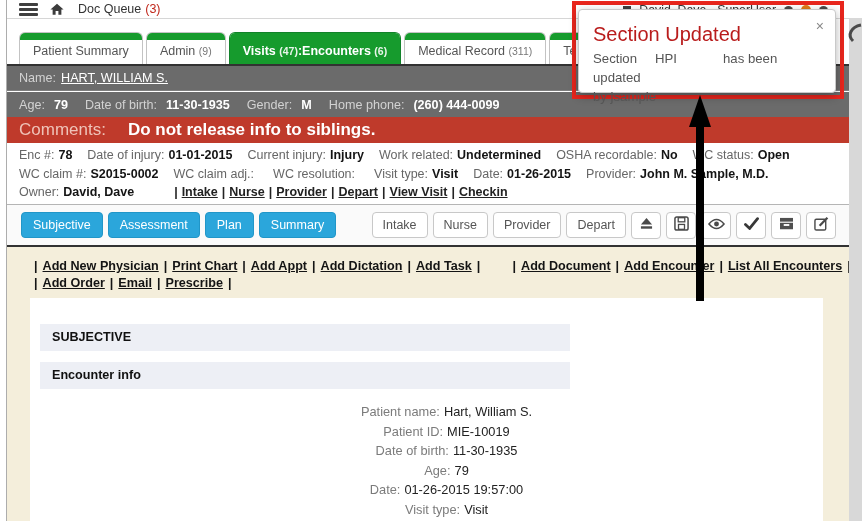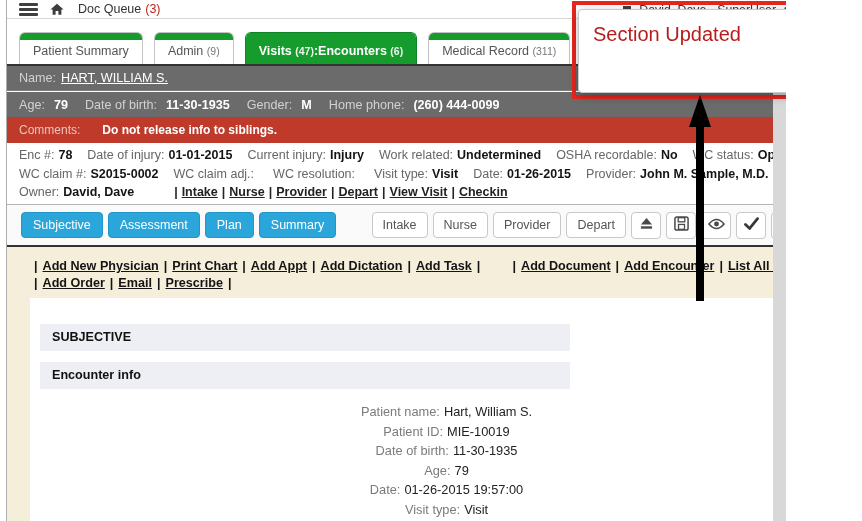--- a/index.html
+++ b/index.html
@@ -1,52 +1,52 @@
 <!DOCTYPE html>
 <html><head>
 <meta charset="utf-8">
 <style>
   * { margin:0; padding:0; box-sizing:border-box; }
   html,body { background:#fff; }
   body { font-family:"Liberation Sans", sans-serif; }
-  .screen { position:relative; width:786px; height:521px; background:#fff; overflow:hidden; }
+  .screen { position:relative; width:862px; height:521px; background:#fff; overflow:hidden; }
 
   .right-gutter { position:absolute; right:0; top:18px; bottom:0; width:13px; background:#d8d8d8; z-index:5; }
   .app { position:absolute; left:6px; top:0; width:844px; height:521px; border-left:1px solid #adadad; background:#fff; }
 
   
   .topbar { position:absolute; left:0; right:0; top:0; height:19px; background:#fff; border-bottom:1px solid #d6d6d6; display:flex; align-items:center; padding-left:12px; z-index:8; }
   .hamburger { width:19px; display:flex; flex-direction:column; gap:2px; cursor:pointer; }
   .hamburger i { display:block; height:3px; background:#3f3f3f; border-radius:1px; }
   .home-ic { margin-left:12px; display:flex; }
   .topbar-title { margin-left:14px; font-size:12.5px; color:#333; }
   .topbar-count { margin-left:4px; font-size:12.5px; color:#c0271b; }
   .user-area { position:absolute; right:22px; top:3px; display:flex; align-items:center; gap:8px; font-size:12.3px; color:#333; z-index:9; }
   .sq-ic { width:8px; height:8px; background:#3f3f3f; display:inline-block; }
   .dot-dark { width:9px; height:9px; border-radius:50%; background:#4a4a4a; display:inline-block; }
   .dot-orange { width:10px; height:10px; border-radius:50%; background:#e07b1a; display:inline-block; }
 
   
-  .tabstrip { position:absolute; left:0; right:0; top:19px; height:47px; background:#fff; border-bottom:2px solid #323232; display:flex; align-items:flex-end; gap:11px; padding:0 0 0 12px; }
+  .tabstrip { position:absolute; left:0; right:0; top:19px; height:47px; background:#fff; border-bottom:2px solid #323232; display:flex; align-items:flex-end; gap:3px; padding:0 0 0 12px; }
   .tab { border:1px solid #c3c3c3; border-bottom:none; border-radius:6px 6px 0 0; overflow:hidden; background:#fff; cursor:pointer; }
   .tab .cap { height:7px; background:#169b2d; }
   .tab .tbody { padding:4px 13px 6px; font-size:12.5px; color:#555; white-space:nowrap; }
   .tab .cnt { font-size:10.5px; color:#777; }
   .tab.active { border-color:#12822a; }
   .tab.active .tbody { background:#169b2d; color:#fff; font-weight:bold; }
   .tab.active .cnt { color:#e8f5ea; font-size:10.5px; font-weight:bold; }
 
   
   .namebar { position:absolute; left:0; right:0; top:66px; height:25px; background:#6b6b6b; border-bottom:1px solid #7e7e7e; display:flex; align-items:center; padding-left:12px; font-size:12.6px; }
   .bar-label { color:#d2d2d2; margin-right:5px; }
   .name-link { color:#fff; text-decoration:underline; cursor:pointer; }
   .demobar { position:absolute; left:0; right:0; top:92px; height:25px; background:#6b6b6b; display:flex; align-items:center; padding-left:12px; font-size:12.6px; }
   .demobar .fld { margin-right:17px; white-space:nowrap; }
   .demobar .val { color:#fff; font-weight:bold; margin-left:4px; }
-  .commentbar { position:absolute; left:0; right:0; top:117px; height:26px; background:#bf3a2b; display:flex; align-items:center; padding-left:12px; font-size:12px; }
+  .commentbar { position:absolute; left:0; right:0; top:117px; height:26px; background:#bf3a2b; display:flex; align-items:center; padding-left:12px; font-size:17px; }
   .commentbar .clab { color:#efc3b8; margin-right:22px; }
   .commentbar .ctext { color:#fff; font-weight:bold; }
 
   
   .encinfo { position:absolute; left:0; right:0; top:143px; height:61px; background:#fff; padding:3px 0 0 12px; font-size:12.5px; }
   .encrow { line-height:18.5px; white-space:nowrap; }
   .encrow .fld { margin-right:15px; }
   .encrow .lbl { color:#666; }
   .encrow .val { color:#141414; font-weight:bold; margin-left:4px; }
   .enc-links { display:inline; }
@@ -249,20 +249,24 @@
             <div class="cfield"></div>
           </div>
       </div>
     </div>
   </div>
 
   <div class="anno-rect"></div>
   <div class="popup">
     <span class="popup-close">×</span>
     <div class="popup-title">Section Updated</div>
+    <div class="popup-body">
+      <span>Section</span><span class="sec-name">HPI</span><span>has been updated</span><br>
+      <span>by jsample</span>
+    </div>
   </div>
 
   <svg class="arrow-svg" width="28" height="208" viewBox="0 0 28 208">
     <polygon points="14,1 25,33 18,33 18,207 10,207 10,33 3,33" fill="#000"></polygon>
   </svg>
 
   <svg class="squiggle" width="17" height="26" viewBox="0 0 17 26">
     <path d="M16,3 C6,5 2,13 8,19" fill="none" stroke="#4a4a4a" stroke-width="3"></path>
   </svg>
 </div>

